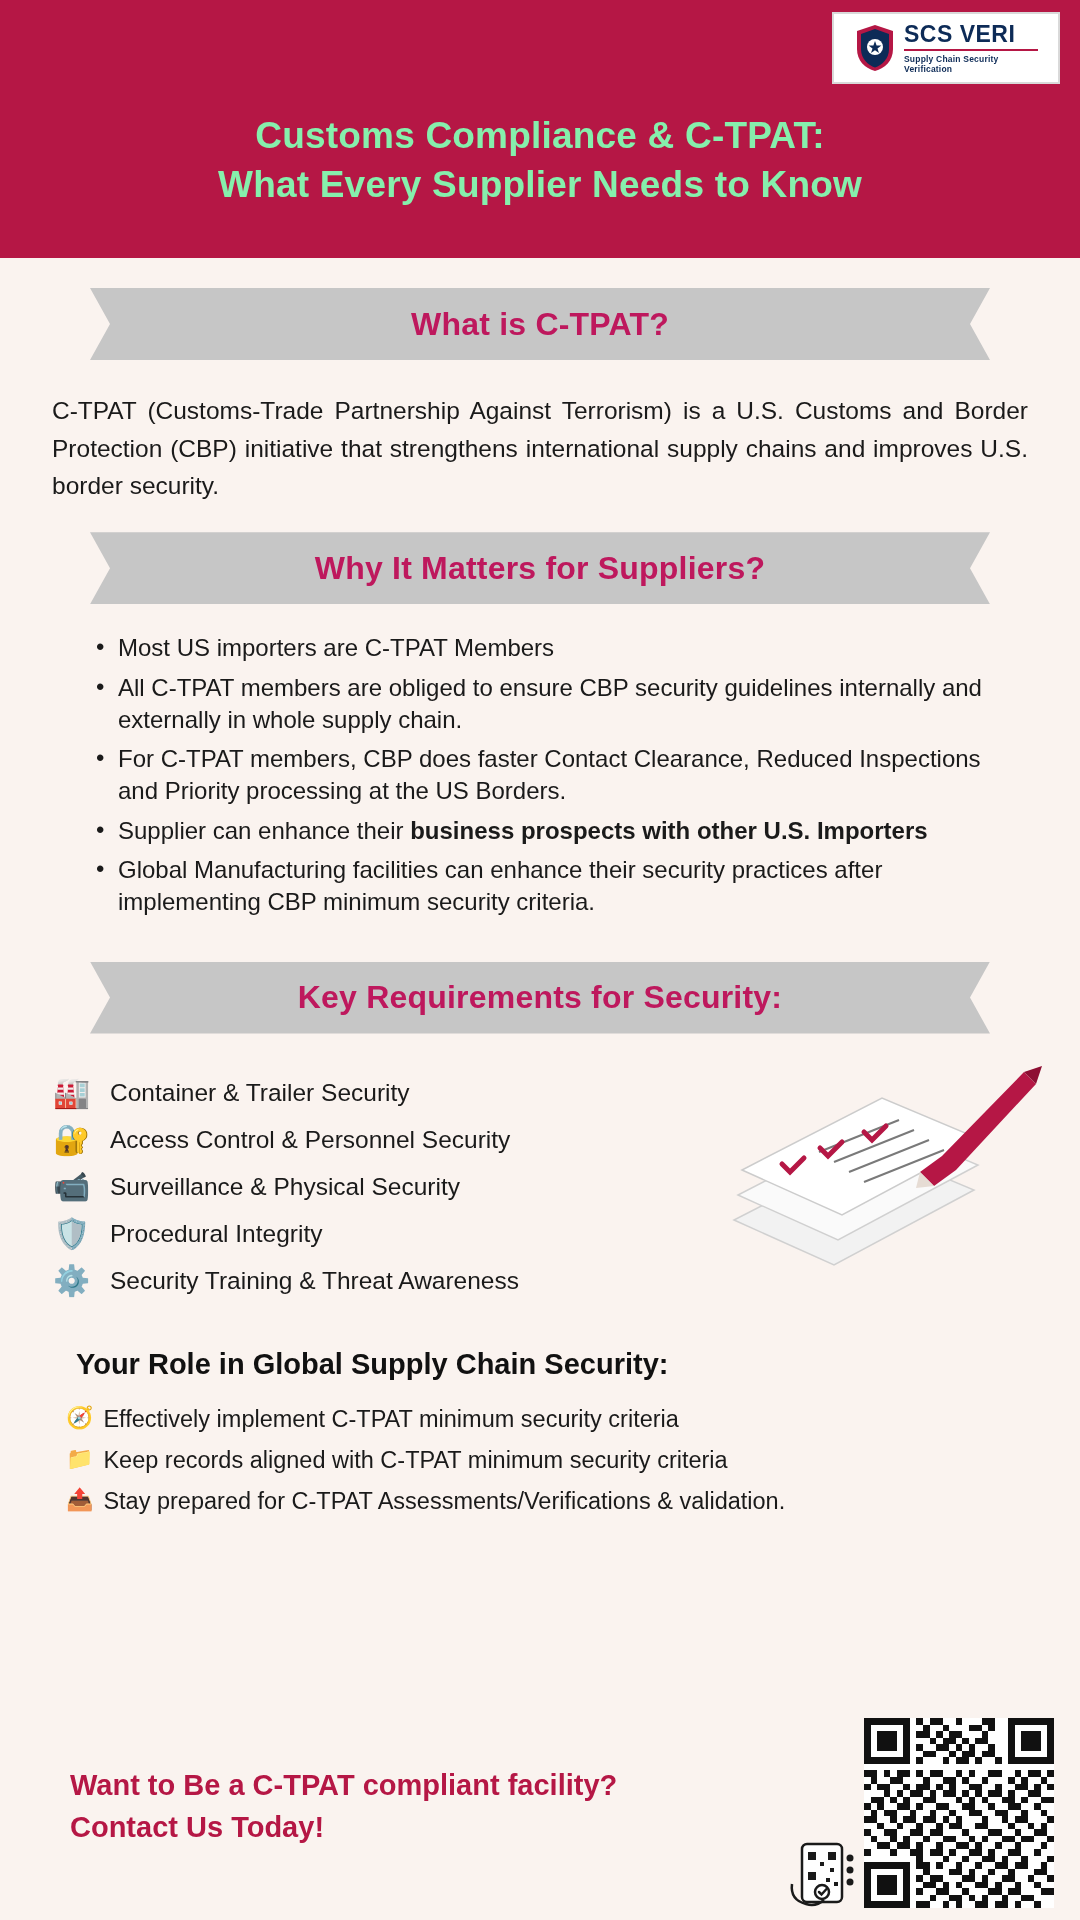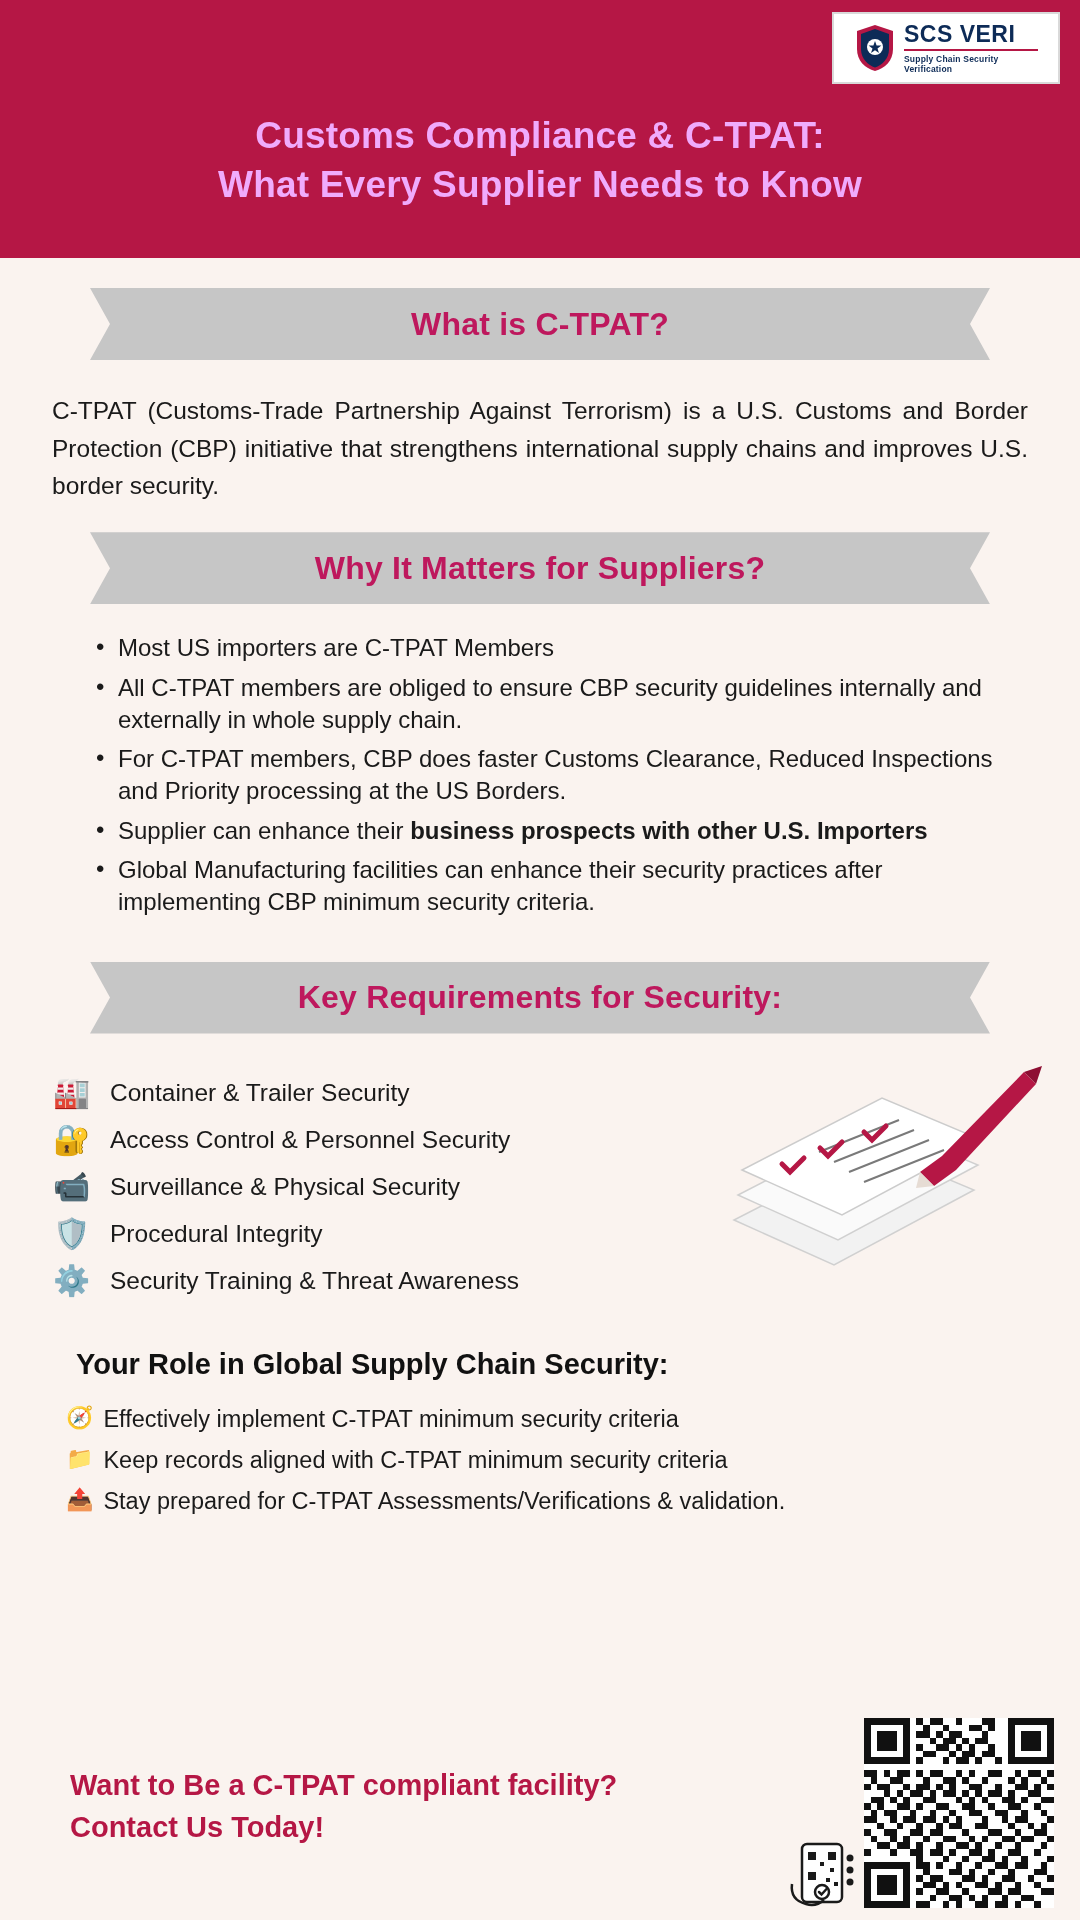--- a/index.html
+++ b/index.html
@@ -64,21 +64,21 @@
     background: #b51745;
     margin-top: 3px;
     width: 100%;
   }
   .header-title {
     position: absolute;
     top: 112px;
     left: 0;
     width: 1080px;
     text-align: center;
-    color: #f0abfc;
+    color: #86efac;
     font-size: 37px;
     font-weight: bold;
     line-height: 1.32;
     letter-spacing: 0.2px;
   }
 
   
   .banner {
     position: relative;
     width: 900px;
@@ -256,21 +256,21 @@
   <p class="intro">C-TPAT (Customs-Trade Partnership Against Terrorism) is a U.S. Customs and Border Protection (CBP) initiative that strengthens international supply chains and improves U.S. border security.</p>
 
   <div style="margin-top:27px">
     <div class="banner">
       <span>Why It Matters for Suppliers?</span>
     </div>
   </div>
   <ul class="bullets">
     <li><span>Most US importers are C-TPAT Members</span></li>
     <li><span>All C-TPAT members are obliged to ensure CBP security guidelines internally and externally in whole supply chain.</span></li>
-    <li><span>For C-TPAT members, CBP does faster Customs Clearance, Reduced Inspections and Priority processing at the US Borders.</span></li>
+    <li><span>For C-TPAT members, CBP does faster Contact Clearance, Reduced Inspections and Priority processing at the US Borders.</span></li>
     <li><span>Supplier can enhance their </span><b>business prospects with other U.S. Importers</b></li>
     <li><span>Global Manufacturing facilities can enhance their security practices after implementing CBP minimum security criteria.</span></li>
   </ul>
 
   <div style="margin-top:44px">
     <div class="banner">
       <span>Key Requirements for Security:</span>
     </div>
   </div>
 

